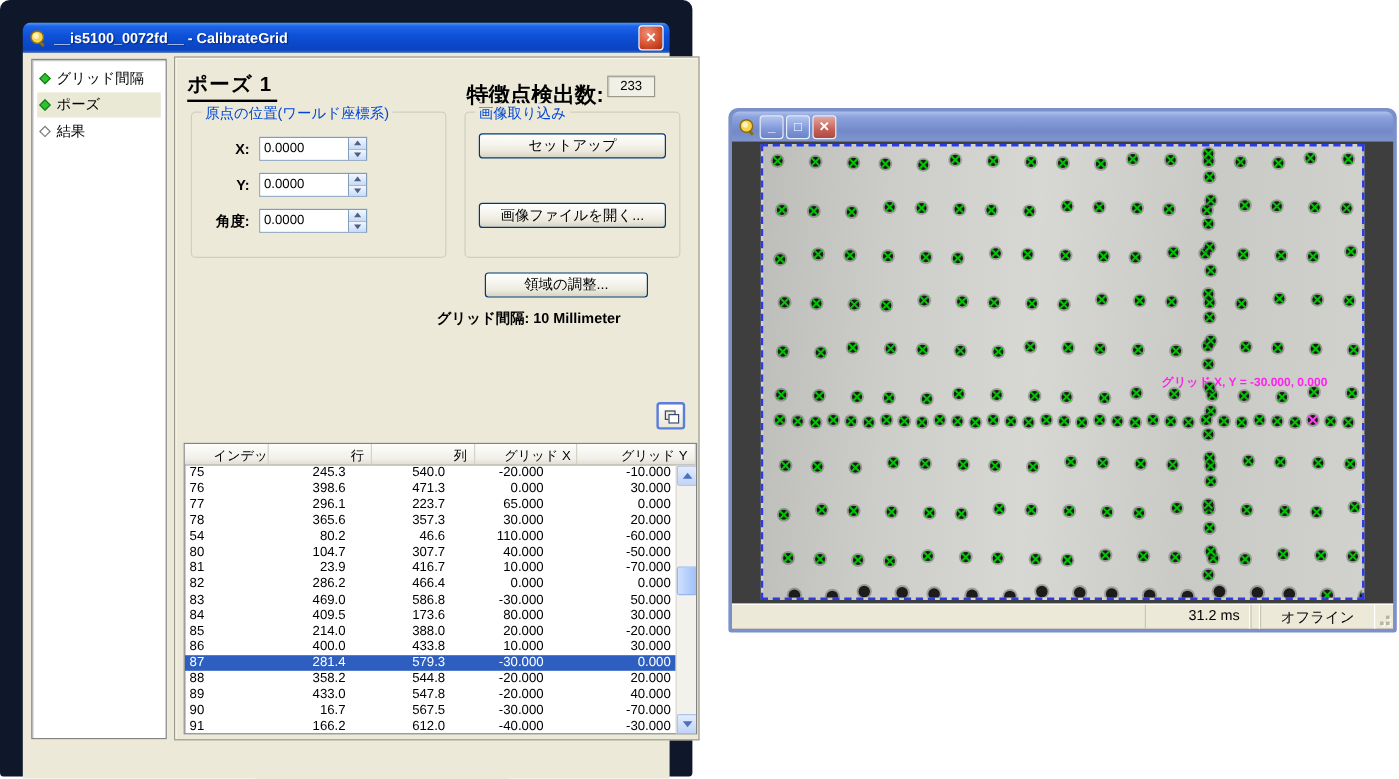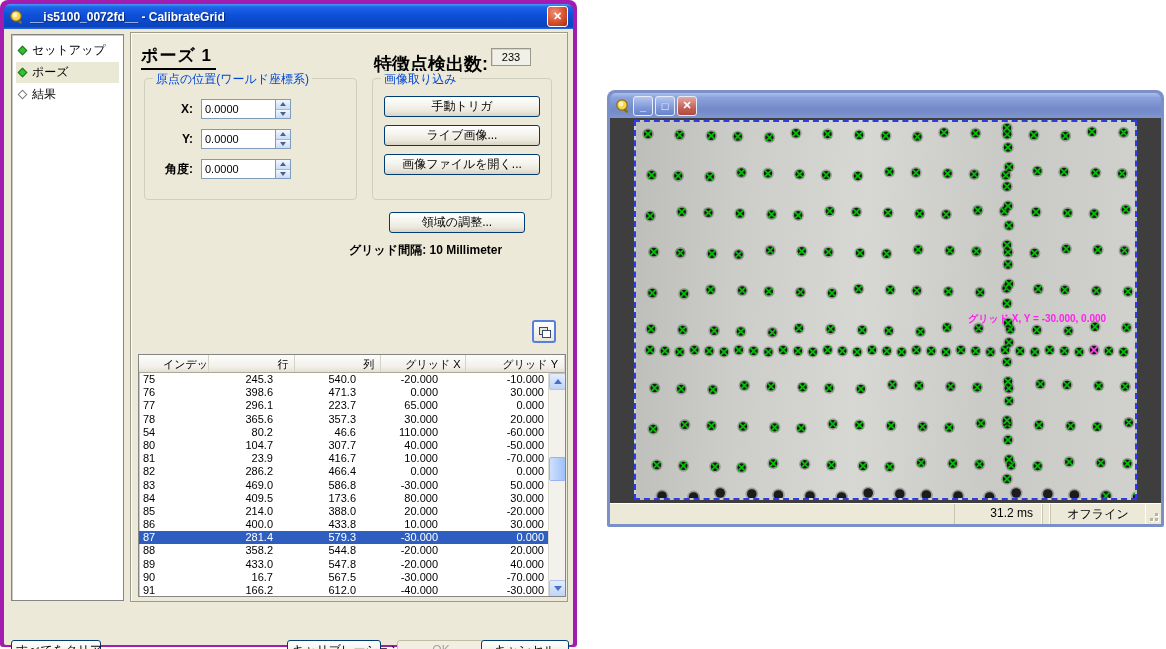--- a/index.html
+++ b/index.html
@@ -1,21 +1,21 @@
 <!DOCTYPE html>
 <html><head>
 <meta charset="utf-8">
 <style>
   html,body{margin:0;padding:0;background:#ffffff;}
   #app{position:relative;width:1166px;height:649px;font-family:"Liberation Sans",sans-serif;overflow:hidden;background:#ffffff;}
   *{box-sizing:border-box;}
 
   
   .xp-win{position:absolute;border-radius:8px 8px 0 0;}
-  .dlg{left:0;top:0;width:577px;height:647px;background:#a21caf;padding:4px;border-radius:8px 8px 3px 3px;}
+  .dlg{left:0;top:0;width:577px;height:647px;background:#0f172a;padding:19px;border-radius:8px 8px 3px 3px;}
   .dlg-titlebar{position:relative;height:25px;border-radius:6px 6px 0 0;
     background:linear-gradient(180deg,#4A9AFA 0%,#1E63E8 12%,#0D50D8 45%,#0A43BE 90%,#2E6AE0 100%);
     display:flex;align-items:center;padding:0 5px;}
   .dlg-title{color:#fff;font-weight:bold;font-size:12px;margin-left:5px;text-shadow:1px 1px 1px #0a2a80;white-space:nowrap;overflow:hidden;flex:1;}
   .titlebar-btn{width:21px;height:21px;border-radius:3px;border:1px solid #fff;display:flex;align-items:center;justify-content:center;
     color:#fff;font-size:11px;font-weight:bold;margin-left:2px;flex:0 0 auto;}
   .btn-close-red{background:radial-gradient(circle at 35% 30%,#F09078,#D6502E 55%,#A82A10);}
   .app-icon{width:16px;height:16px;display:inline-block;flex:0 0 auto;}
   .dlg-client{position:relative;background:#ECE9D8;height:616px;border-radius:0 0 2px 2px;}
 
@@ -140,21 +140,21 @@
         </svg>
       </span>
       <span class="dlg-title">__is5100_0072fd__ - CalibrateGrid</span>
       <span class="titlebar-btn btn-close-red">✕</span>
     </div>
     <div class="dlg-client">
 
       <div class="sidebar" id="sidebar">
           <div class="side-item">
             <span class="diamond filled"></span>
-            <span>セットアップ</span>
+            <span>グリッド間隔</span>
           </div>
           <div class="side-item sel">
             <span class="diamond filled"></span>
             <span>ポーズ</span>
           </div>
           <div class="side-item">
             <span class="diamond hollow"></span>
             <span>結果</span>
           </div>
         </div>
@@ -205,22 +205,21 @@
                   <span class="spin-down">
                     <i class="tri-down"></i>
                   </span>
                 </span>
             </span>
           </div>
         </div>
 
         <div class="groupbox gb-acquire">
           <span class="gb-title">画像取り込み</span>
-          <div class="xp-btn acq-btn" style="top:17px;">手動トリガ</div>
-          <div class="xp-btn acq-btn" style="top:46px;">ライブ画像...</div>
+          <div class="xp-btn acq-btn" style="top:17px;">セットアップ</div>
           <div class="xp-btn acq-btn" style="top:75px;">画像ファイルを開く...</div>
         </div>
 
         <div class="xp-btn adjust-btn">領域の調整...</div>
         <div class="grid-spacing">グリッド間隔: 10 Millimeter</div>
 
         <div class="copy-btn">
             <span class="copy-glyph"></span>
           </div>
 

